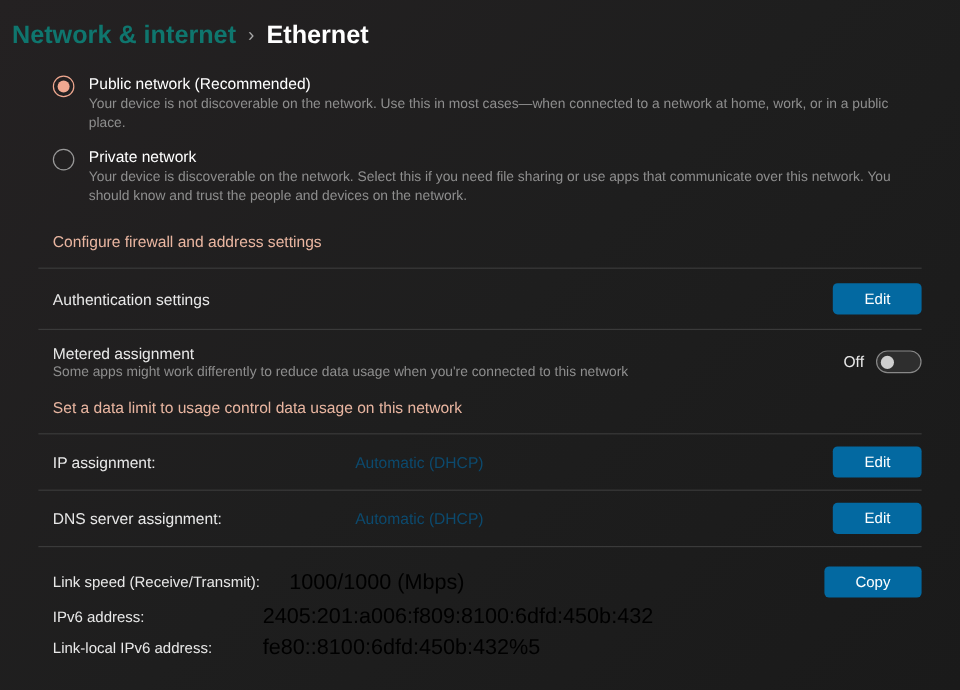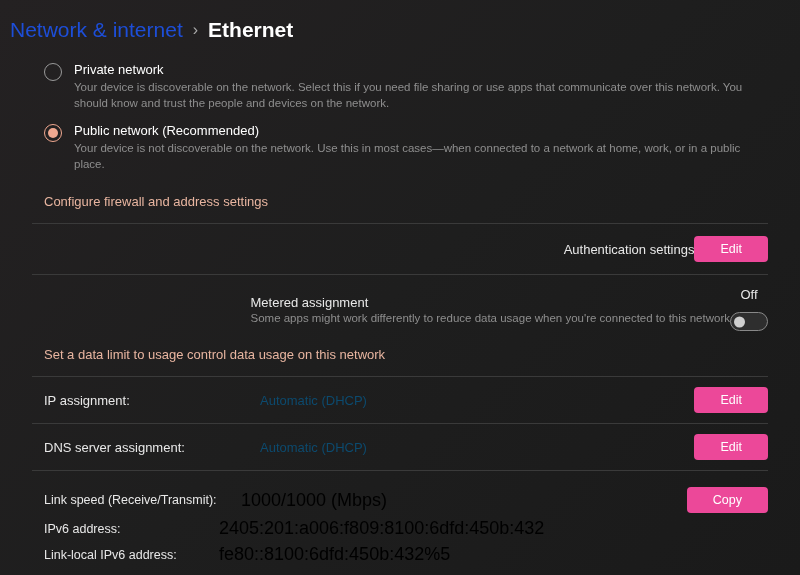--- a/index.html
+++ b/index.html
@@ -15,22 +15,22 @@
     }
     .breadcrumb {
       padding: 18px 0 14px 10px;
       font-size: 21px;
       font-weight: 600;
       display: flex;
       align-items: center;
       gap: 10px;
     }
     .breadcrumb-parent {
-      color: #1d4ed8;
-      font-weight: 400;
+      color: #0f766e;
+      font-weight: 700;
     }
     .breadcrumb-sep {
       color: #a9a9a9;
       font-weight: 400;
       font-size: 16px;
     }
     .breadcrumb-current {
       color: #ffffff;
     }
     .content {
@@ -87,37 +87,37 @@
       padding: 8px 0 14px 0;
       display: block;
     }
     .divider {
       border-top: 1px solid #3a3a3a;
       margin: 0 0 0 -12px;
     }
     .row {
       display: flex;
       align-items: center;
-      justify-content: flex-end;
+      justify-content: space-between;
       padding: 12px 0;
     }
     .row-label { color: #e8e8e8; font-size: 13px; }
     .row-sub { color: #8e8e8e; font-size: 11.5px; padding-top: 2px; }
     .btn {
-      background: #ec4899;
+      background: #0369a1;
       color: #ffffff;
       border: none;
       border-radius: 4px;
       padding: 6px 26px;
       font-size: 12.5px;
       font-family: inherit;
       cursor: pointer;
       min-width: 72px;
     }
-    .toggle-wrap { display: flex; align-items: center; gap: 10px; flex-direction: column; }
+    .toggle-wrap { display: flex; align-items: center; gap: 10px; }
     .toggle-label { color: #e8e8e8; font-size: 13px; }
     .toggle {
       width: 38px;
       height: 19px;
       background: #2e2e2e;
       border: 1px solid #888;
       border-radius: 10px;
       position: relative;
     }
     .toggle::after {
@@ -127,20 +127,21 @@
       background: #cfcfcf;
       border-radius: 50%;
       top: 50%; left: 3px;
       transform: translateY(-50%);
     }
     .kv-row {
       display: grid;
       grid-template-columns: 175px 1fr auto;
       align-items: center;
       padding: 10px 0;
+      gap: 36px;
     }
     .kv-key { color: #e8e8e8; font-size: 13px; }
     .kv-val { color: #0c4a6e; font-size: 13px; margin-left: 41px; }
     .info-table {
       padding-top: 6px;
     }
     .info-row {
       display: grid;
       grid-template-columns: 175px 1fr auto;
       align-items: center;
@@ -157,33 +158,33 @@
   <span class="breadcrumb-parent">Network &amp; internet</span>
   <span class="breadcrumb-sep">›</span>
   <span class="breadcrumb-current">Ethernet</span>
 </div>
 
 <div class="content">
 
 
   <div class="radio-group">
     <div class="radio-item">
+      <div class="radio selected"></div>
+      <div>
+        <div class="radio-label">Public network (Recommended)</div>
+        <div class="radio-desc">Your device is not discoverable on the network. Use this in most cases—when connected to a network at home, work, or in a public place.</div>
+      </div>
+    </div>
+    <div class="radio-item">
       <div class="radio"></div>
       <div>
         <div class="radio-label">Private network</div>
         <div class="radio-desc">Your device is discoverable on the network. Select this if you need file sharing or use apps that communicate over this network. You should know and trust the people and devices on the network.</div>
       </div>
     </div>
-    <div class="radio-item">
-      <div class="radio selected"></div>
-      <div>
-        <div class="radio-label">Public network (Recommended)</div>
-        <div class="radio-desc">Your device is not discoverable on the network. Use this in most cases—when connected to a network at home, work, or in a public place.</div>
-      </div>
-    </div>
   </div>
 
   <a class="link">Configure firewall and address settings</a>
 
   <div class="divider"></div>
 
   <div class="row">
     <div class="row-label">Authentication settings</div>
     <button class="btn">Edit</button>
   </div>

